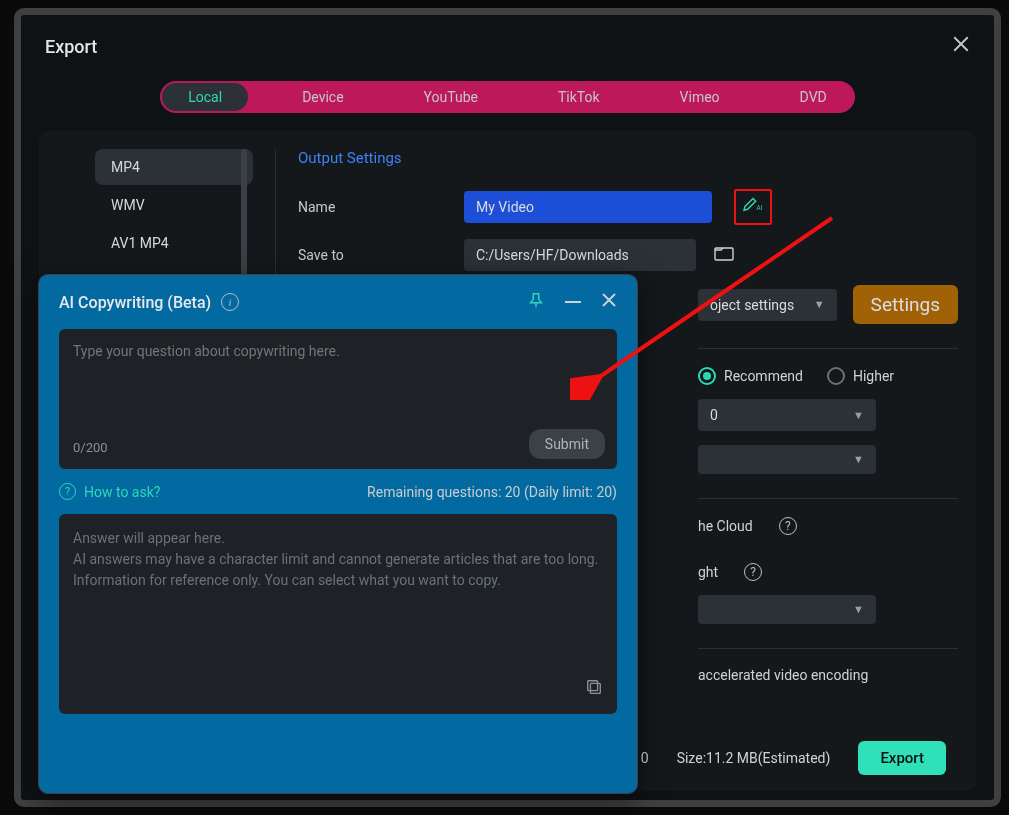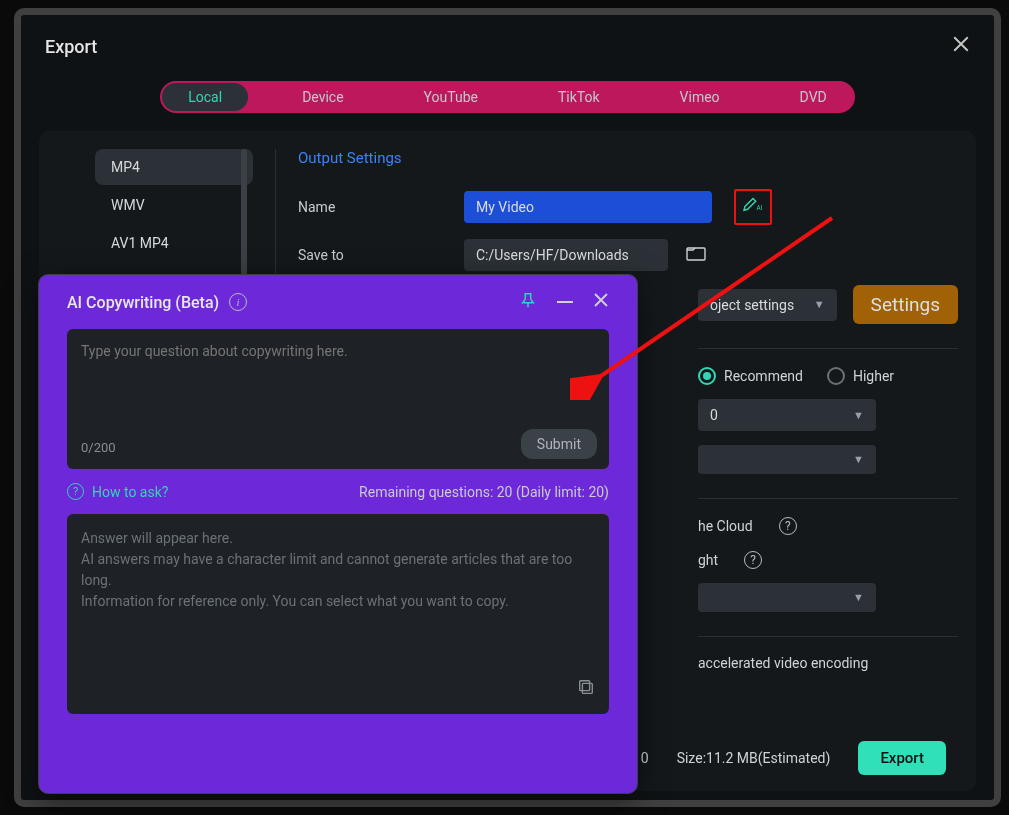--- a/index.html
+++ b/index.html
@@ -35,21 +35,21 @@
 .radio-circle { width: 18px; height: 18px; border-radius: 50%; border: 2px solid #6a7278; display:flex; align-items:center; justify-content:center; }
 .radio-circle.on { border-color: #2fd8b3; }
 .radio-dot { width: 8px; height: 8px; border-radius:50%; background:#2fd8b3; }
 .help-icon { width: 18px; height: 18px; border: 1.5px solid #b6bcc0; border-radius: 50%; display:flex; align-items:center; justify-content:center; font-size:12px; color:#b6bcc0; margin-left: 10px; cursor:pointer; }
 .thin-hr { height:1px; background:#2a2f33; margin: 10px 0 18px; }
 .footer { position:absolute; bottom:16px; right:30px; display:flex; align-items:center; gap:28px;padding-left:40px; }
 .footer-text { color:#d0d3d5; font-size:14px; }
 .export-btn { background:#2fe0b8; color:#0b1012; padding:8px 22px; border-radius:6px; font-size:15px; font-weight:500; cursor:pointer; border:none; }
 
 
-.ai-panel { position:absolute; left: 38px; top: 274px; width: 600px; height: 520px; background:#6d28d9; border:1px solid #3a4248; border-radius:10px; padding:16px 28px; box-shadow:0 8px 30px rgba(0,0,0,.5); }
+.ai-panel { position:absolute; left: 38px; top: 274px; width: 600px; height: 520px; background:#0369a1; border:1px solid #3a4248; border-radius:10px; padding:16px 20px; box-shadow:0 8px 30px rgba(0,0,0,.5); }
 .ai-head { display:flex; align-items:center; gap:10px; margin-bottom:16px; }
 .ai-title { color:#e6e8ea; font-size:16px; font-weight:500; }
 .ai-info { width:18px; height:18px; border:1.5px solid #b6bcc0; border-radius:50%; display:flex; align-items:center; justify-content:center; font-size:11px; color:#b6bcc0; cursor:pointer; font-style:italic; font-family:Georgia,serif; }
 .ai-head-right { margin-left:auto; display:flex; gap:20px; align-items:center; }
 .pin-icon { color:#2fd8b3; cursor:pointer; }
 .min-icon { color:#d0d3d5; cursor:pointer; width:16px; height:2px; background:#d0d3d5; }
 .ai-close { color:#d0d3d5; cursor:pointer; }
 .ai-input-box { background:#1e2226; border-radius:6px; padding:14px; height:140px; position:relative; }
 .ai-textarea { background:transparent; border:none; color:#878e94; font-size:14px; width:100%; resize:none; outline:none; }
 .ai-counter { position:absolute; bottom:14px; left:14px; color:#878e94; font-size:13px; }
@@ -108,21 +108,21 @@
             <svg width="22" height="18" viewBox="0 0 24 20" fill="none" stroke="currentColor" stroke-width="1.6">
                 <path d="M3 14 L12 5 L15 8 L6 17 L2 18 L3 14 Z"></path>
                 <text x="16" y="18" font-size="7" fill="currentColor" stroke="none">AI</text>
               </svg>
           </div>
         </div>
       </div>
 
       <div class="row">
         <div class="lbl">Save to</div>
-        <div class="select" style="width:204px">
+        <div class="select" style="width:232px">
             <span>C:/Users/HF/Downloads</span>
           </div>
         <div class="folder-icon">
           <svg width="20" height="16" viewBox="0 0 20 16" fill="none" stroke="currentColor" stroke-width="1.4">
               <rect x="1" y="3" width="18" height="12" rx="1"></rect>
               <path d="M1 5 L7 5 L9 3"></path>
             </svg>
         </div>
       </div>
 
@@ -165,21 +165,21 @@
           </div>
       </div>
 
       <div class="thin-hr" style="margin-left:400px"></div>
 
       <div class="row" style="margin-left:400px">
         <span class="obscured-text">he Cloud</span>
         <div class="help-icon">?</div>
       </div>
 
-      <div class="row" style="margin-left:400px; margin-top:2px">
+      <div class="row" style="margin-left:400px; margin-top:14px">
         <span class="obscured-text">ght</span>
         <div class="help-icon">?</div>
       </div>
 
       <div class="row" style="margin-left:400px">
         <div class="select" style="width:178px">
             <span></span>
             <span class="chev">▼</span>
           </div>
       </div>

